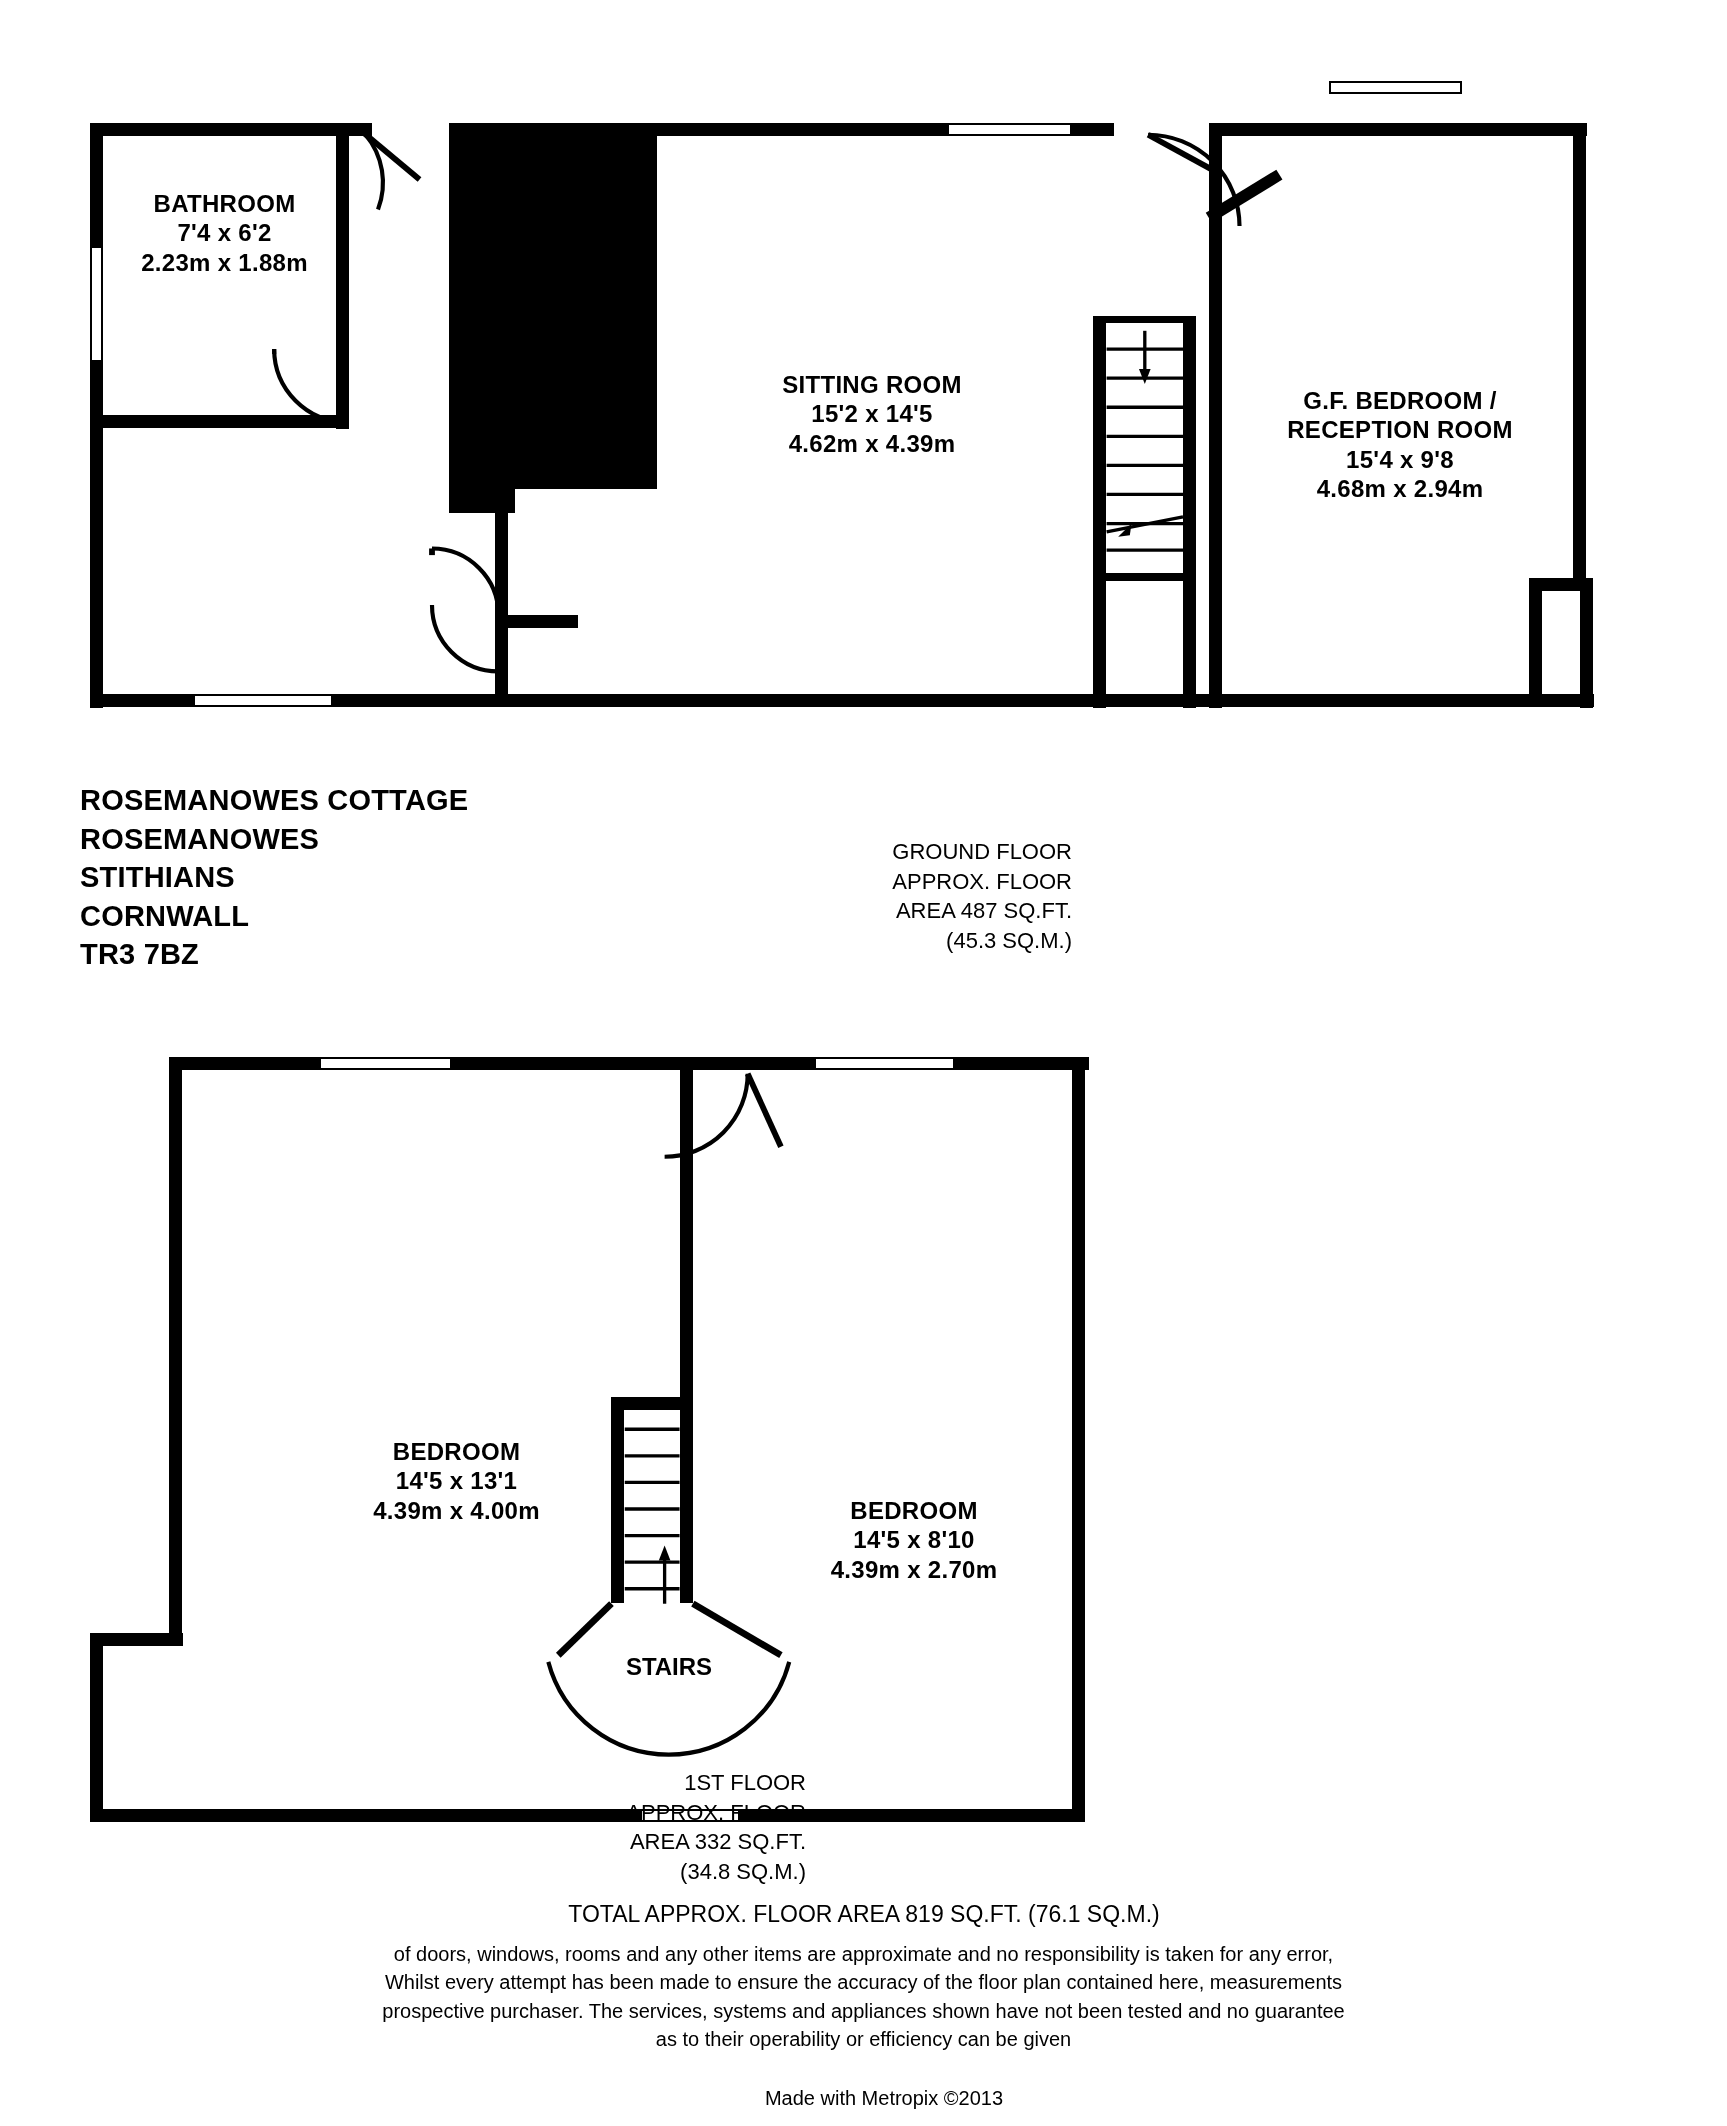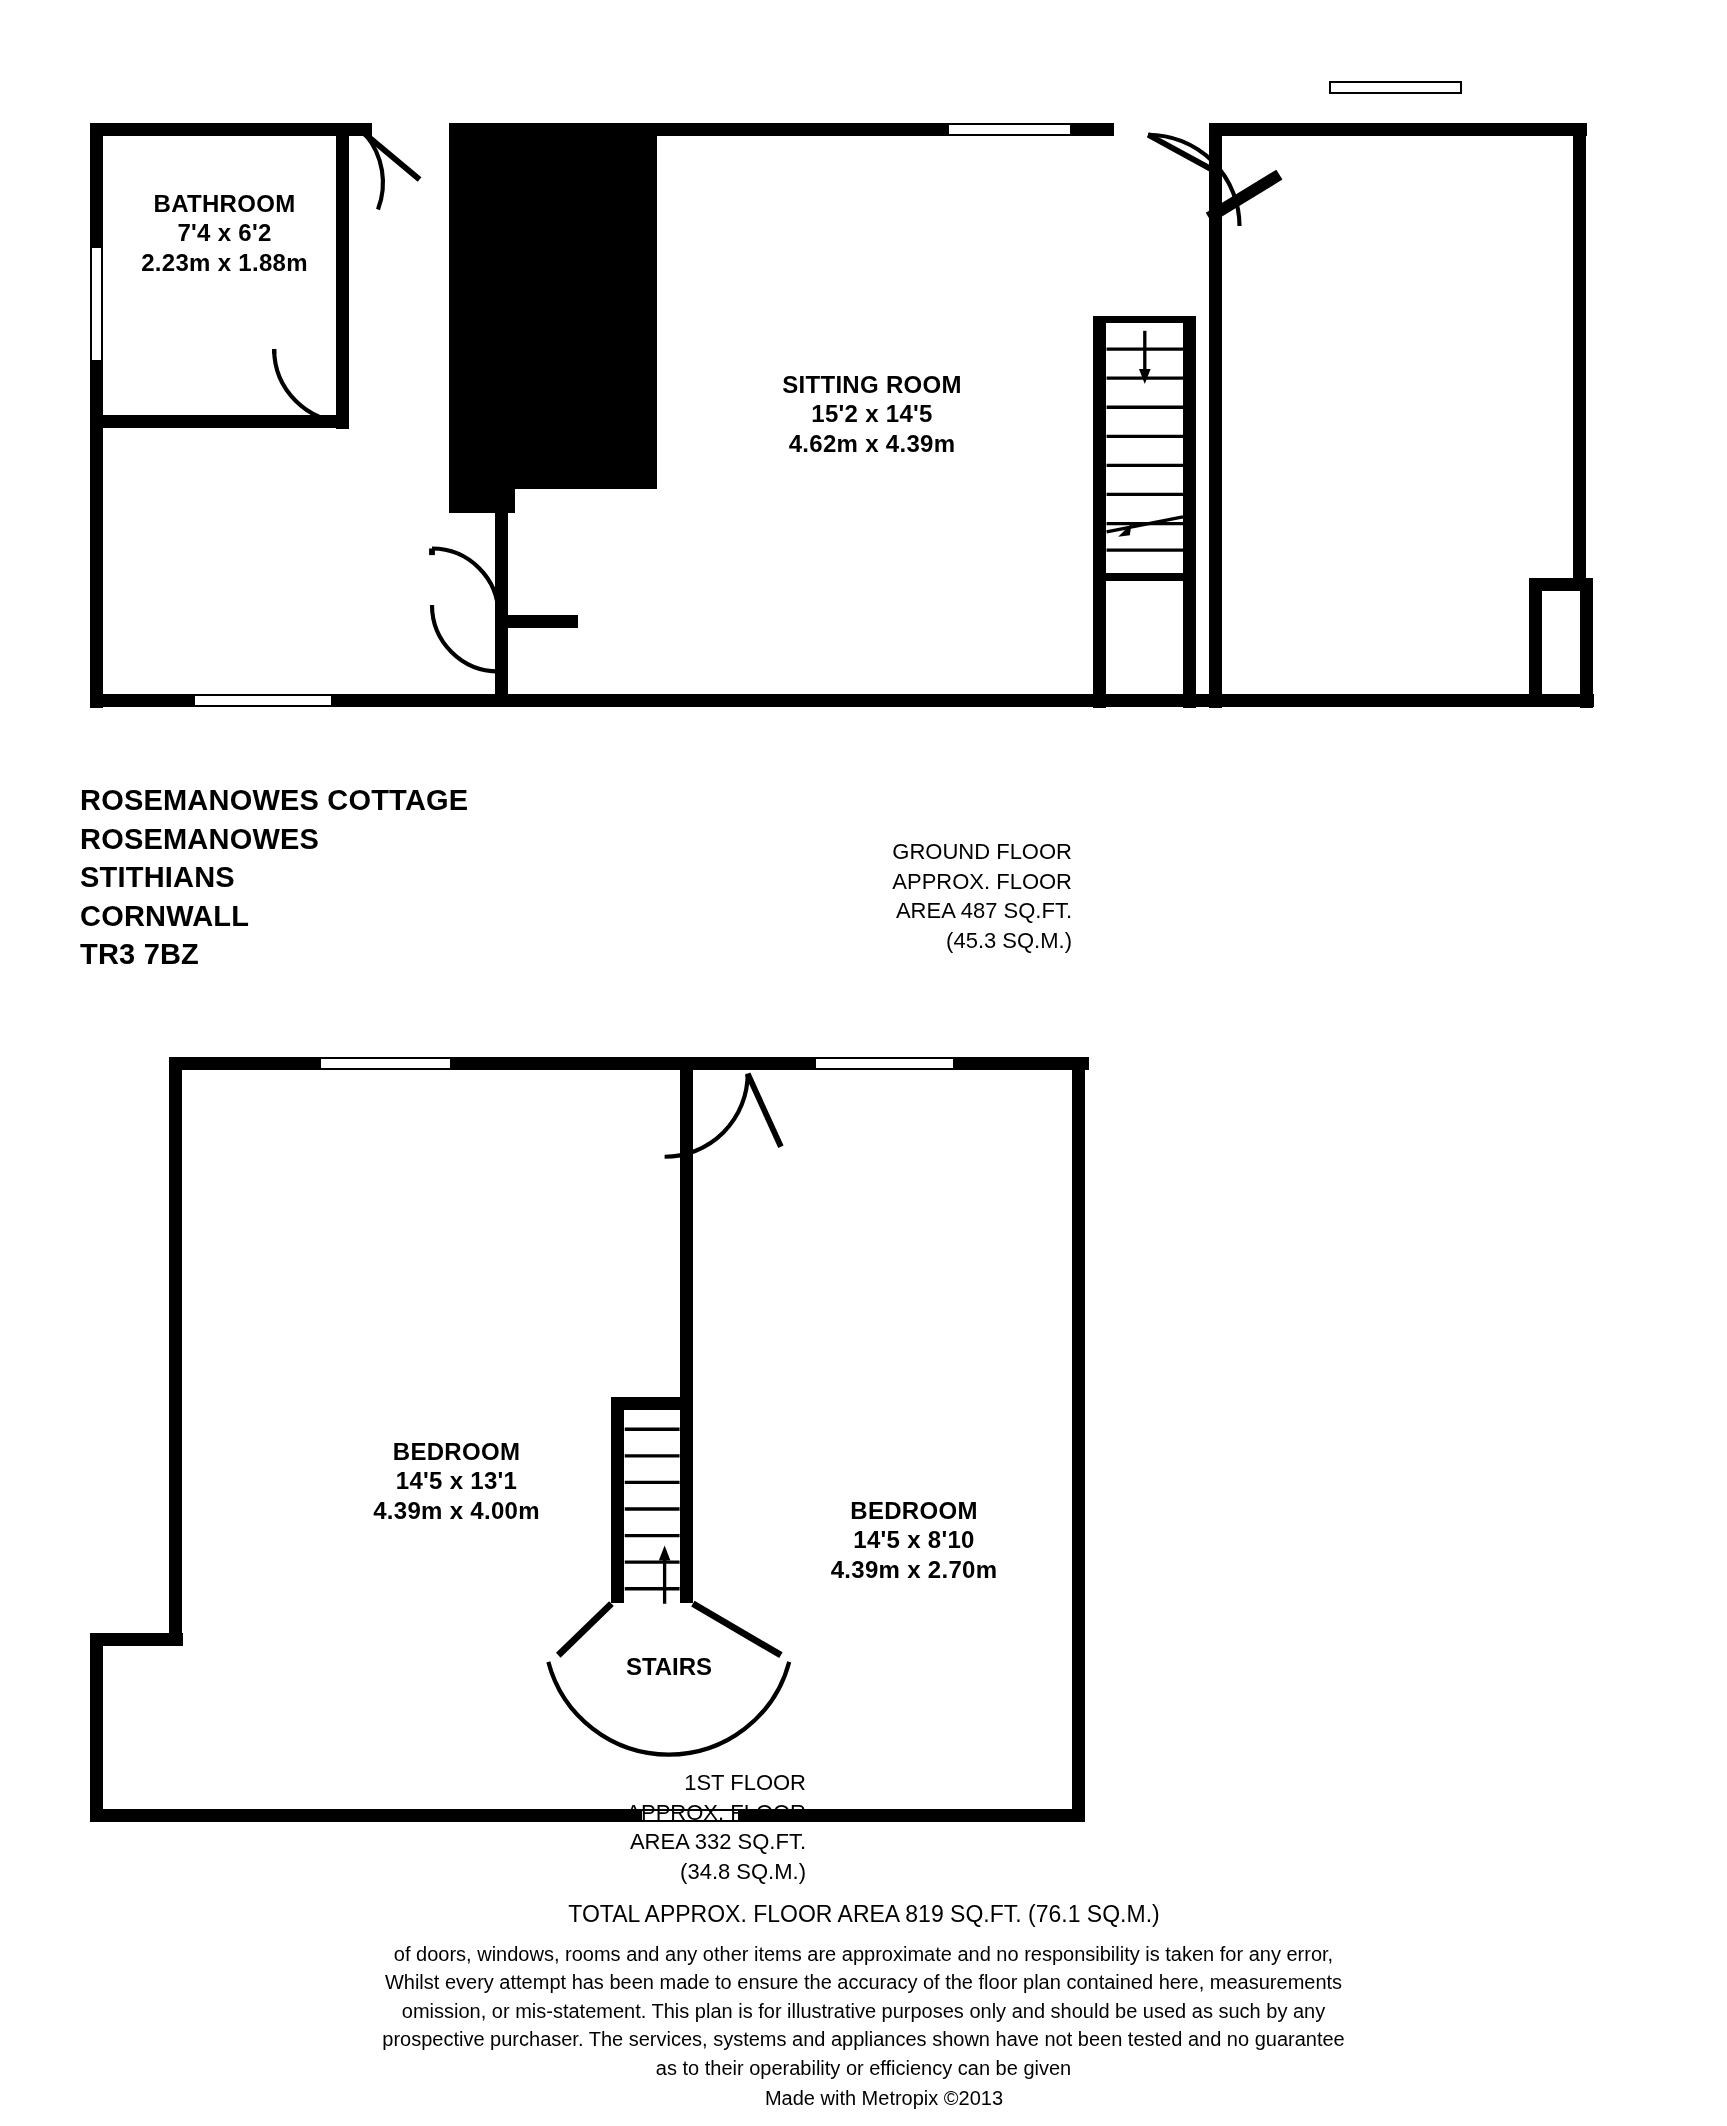--- a/index.html
+++ b/index.html
@@ -199,20 +199,26 @@
     <div>2.23m x 1.88m</div>
   </div>
 
 
   <div class="label room-label" style="left:689px; top:370px; width:366px;">
     <div>SITTING ROOM</div>
     <div>15'2 x 14'5</div>
     <div>4.62m x 4.39m</div>
   </div>
 
+  <div class="label room-label" style="left:1209px; top:386px; width:382px;">
+    <div>G.F. BEDROOM /</div>
+    <div>RECEPTION ROOM</div>
+    <div>15'4 x 9'8</div>
+    <div>4.68m x 2.94m</div>
+  </div>
 </div>
 
 <div class="addr" style="left:80px; top:781px;">
   <div>ROSEMANOWES COTTAGE</div>
   <div>ROSEMANOWES</div>
   <div>STITHIANS</div>
   <div>CORNWALL</div>
   <div>TR3 7BZ</div>
 </div>
 
@@ -296,19 +302,18 @@
   <div>APPROX. FLOOR</div>
   <div>AREA 332 SQ.FT.</div>
   <div>(34.8 SQ.M.)</div>
 </div>
 
 <div class="total-text" style="left:0px; top:1901px; width:1728px;">TOTAL APPROX. FLOOR AREA 819 SQ.FT. (76.1 SQ.M.)</div>
 
 <div class="disclaimer" style="top:1940px;">
   <div>of doors, windows, rooms and any other items are approximate and no responsibility is taken for any error,</div>
   <div>Whilst every attempt has been made to ensure the accuracy of the floor plan contained here, measurements</div>
-  <div>omission, or mis-statement. This plan is for illustrative purposes only and should be used as such by any</div>
   <div>prospective purchaser. The services, systems and appliances shown have not been tested and no guarantee</div>
   <div>as to their operability or efficiency can be given</div>
 </div>
 
 <div class="madewith" style="top:2087px;">Made with Metropix ©2013</div>
 
 
 </body></html>

